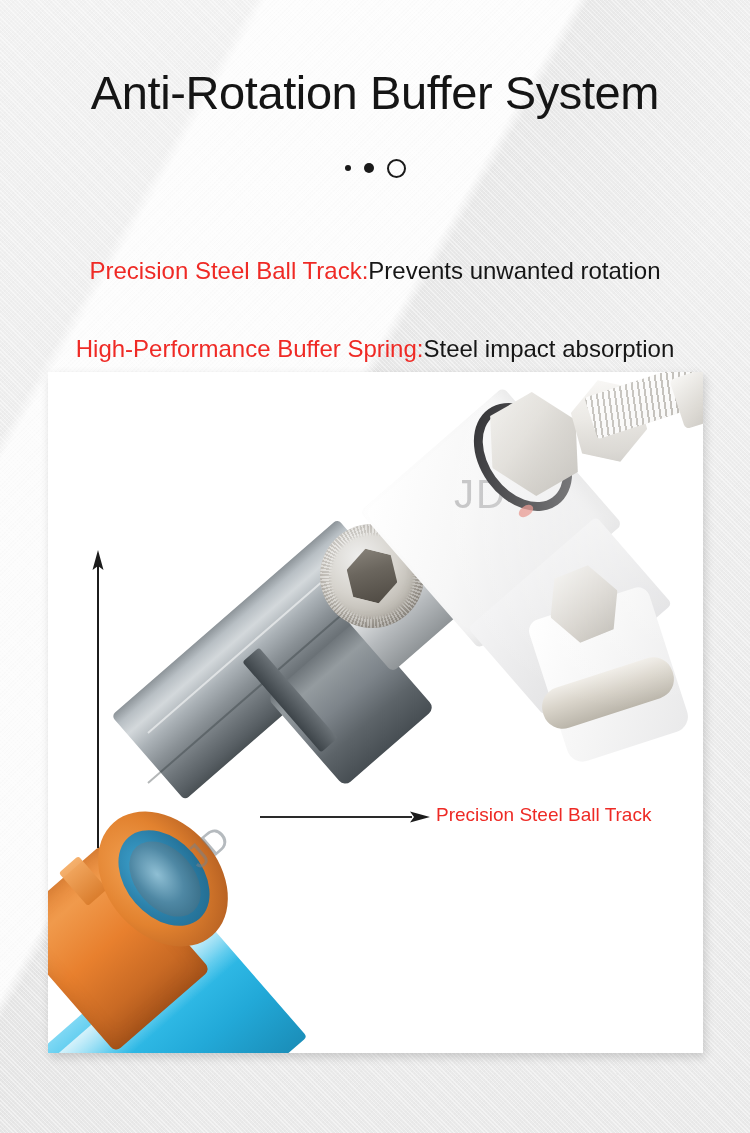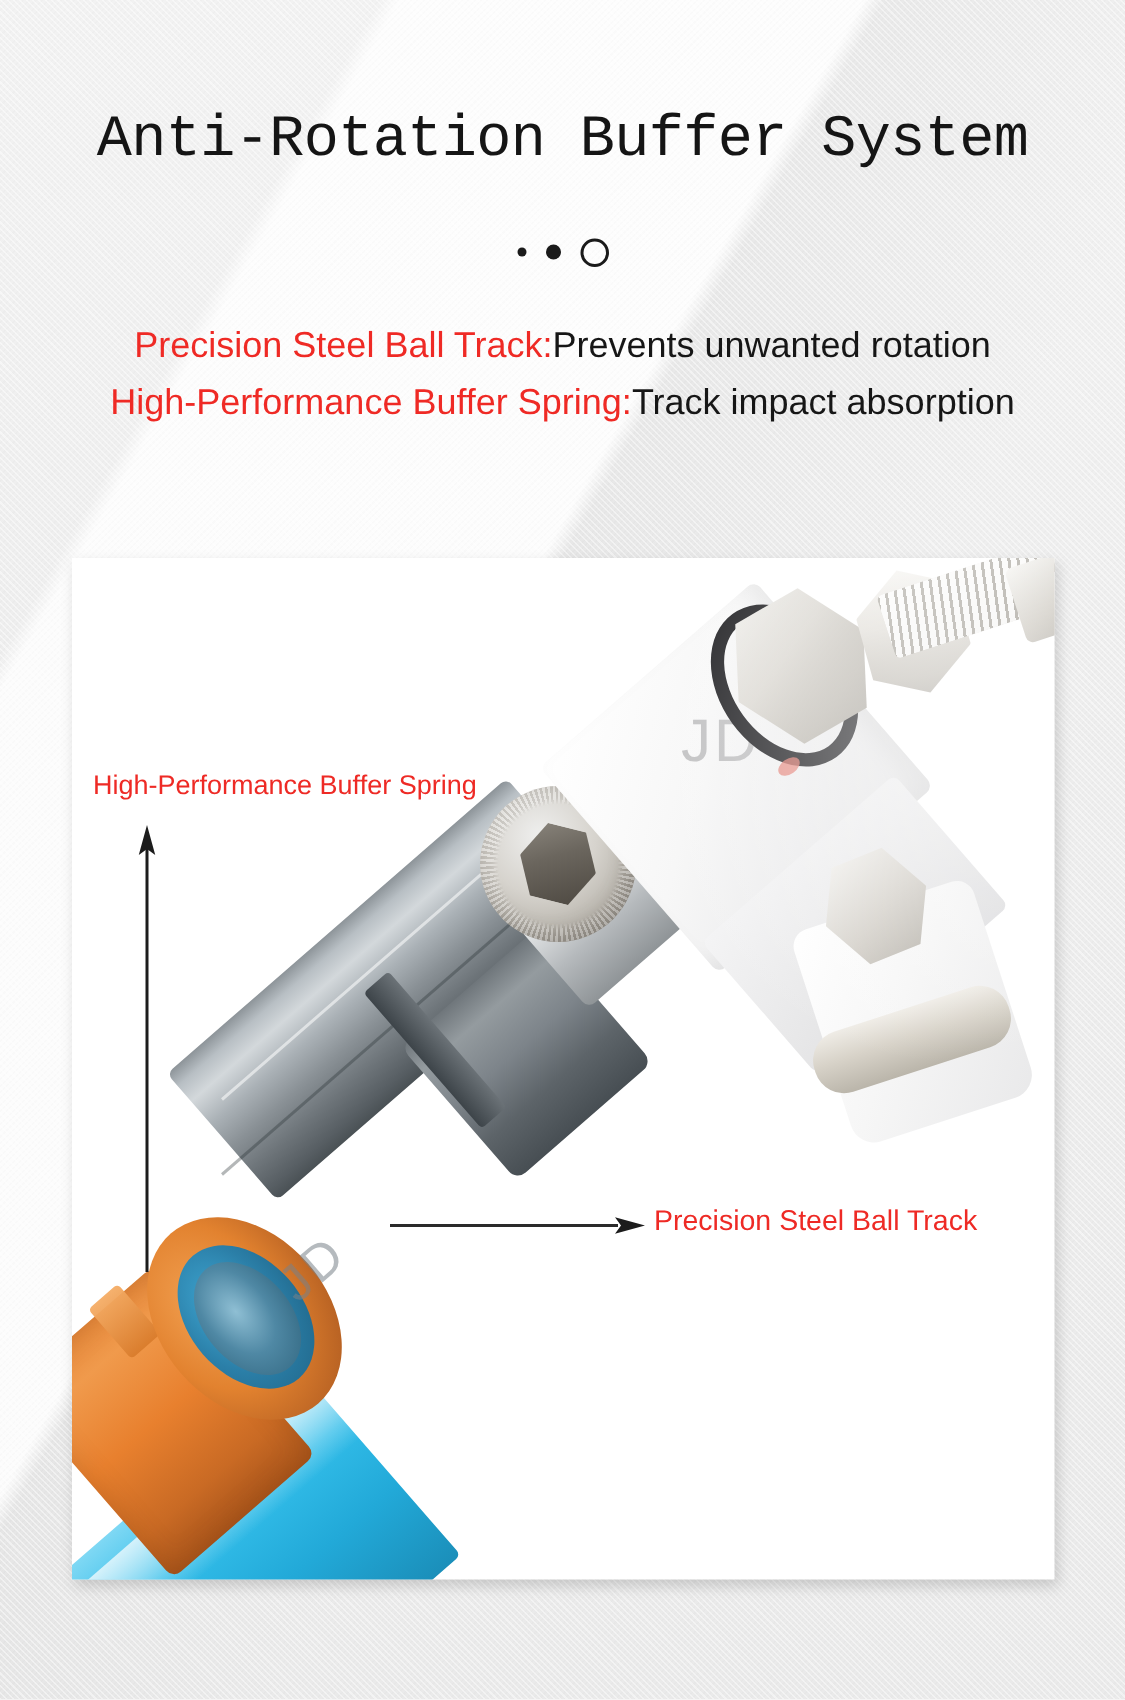--- a/index.html
+++ b/index.html
@@ -44,22 +44,22 @@
     width: 750px;
   }
 
   #page-title {
     margin: 0;
     padding: 0;
     position: absolute;
     left: 0; top: 64px;
     width: 750px;
     text-align: center;
-    font-family: Liberation Mono, monospace;
-    font-size: 39px;
+    font-family: Liberation Sans, sans-serif;
+    font-size: 47px;
     font-weight: 400;
     letter-spacing: -0.4px;
     color: #151515;
     line-height: 58px;
     white-space: nowrap;
   }
 
   #divider {
     position: absolute;
     left: 0; top: 153px;
@@ -93,20 +93,21 @@
     position: absolute;
     left: 0; top: 212px;
     width: 750px;
     text-align: center;
   }
   .feature-line {
     font-size: 24px;
     line-height: 38px;
     white-space: nowrap;
     font-weight: 400;
+    margin-top: 40px;
   }
   .feature-label { color: #ef2a25; }
   .feature-desc  { color: #161616; }
 
   
   #photo-panel {
     position: absolute;
     left: 48px; top: 372px;
     width: 655px; height: 681px;
     background: #ffffff;
@@ -431,21 +432,21 @@
       <span class="dot-md"></span>
       <span class="ring-lg"></span>
     </div>
   </div>
 
   <div id="features">
     <div class="feature-line">
       <span class="feature-label">Precision Steel Ball Track:</span><span class="feature-desc">Prevents unwanted rotation</span>
     </div>
     <div class="feature-line">
-      <span class="feature-label">High-Performance Buffer Spring:</span><span class="feature-desc">Track impact absorption</span>
+      <span class="feature-label">High-Performance Buffer Spring:</span><span class="feature-desc">Steel impact absorption</span>
     </div>
   </div>
 
   <div id="photo-panel">
 
     <div id="product-photo">
 
       <div class="cyl-body"></div>
       <div class="cyl-body-hl"></div>
 
@@ -478,21 +479,20 @@
       <div class="thread"></div>
       <div class="thread-cap"></div>
       <div class="ptc-body"></div>
       <div class="ptc-collar"></div>
       <div class="ptc-hex"></div>
       <div class="red-speck"></div>
 
       <div class="dof"></div>
     </div>
 
-    <div id="anno-spring-label" class="anno-label">High-Performance Buffer Spring</div>
 
     <svg id="arrow-vertical" class="anno-arrow" width="24" height="300" viewBox="0 0 24 300">
       <line x1="12" y1="300" x2="12" y2="18" stroke="#1c1c1c" stroke-width="2"></line>
       <polygon points="12,2 6.5,22 12,18 17.5,22" fill="#1c1c1c"></polygon>
     </svg>
 
     <svg id="arrow-horizontal" class="anno-arrow" width="172" height="22" viewBox="0 0 172 22">
       <line x1="0" y1="11" x2="152" y2="11" stroke="#2a2a2a" stroke-width="2"></line>
       <polygon points="170,11 150,5.5 154,11 150,16.5" fill="#1c1c1c"></polygon>
     </svg>

